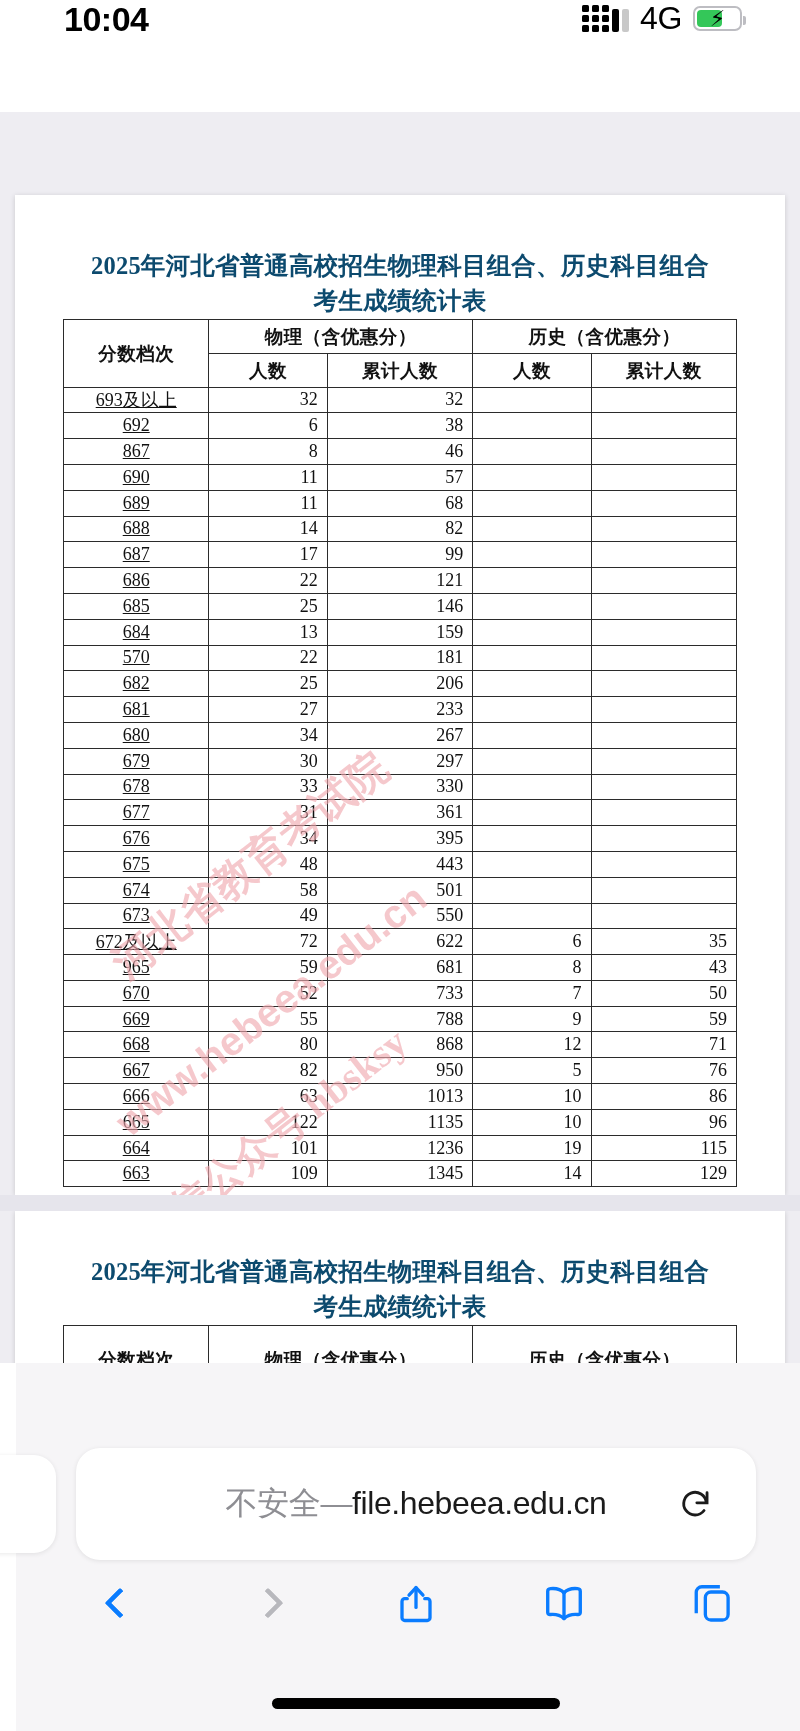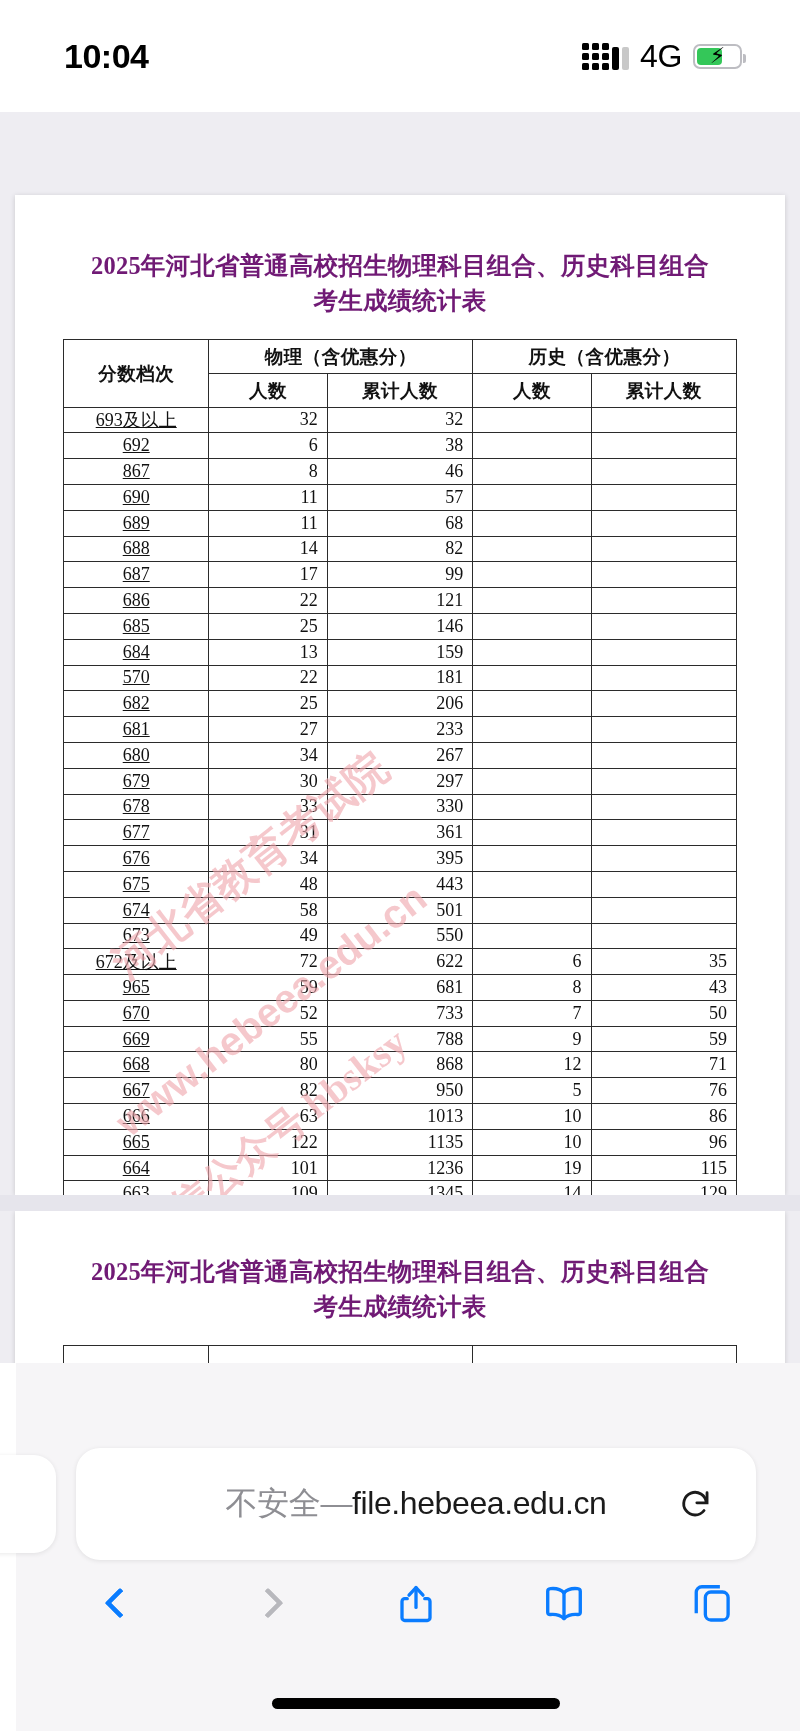--- a/index.html
+++ b/index.html
@@ -14,21 +14,21 @@
     width: 800px; height: 1731px;
     background: #ffffff;
     overflow: hidden;
   }
 
   
   .statusbar {
     position: absolute; top: 0; left: 0;
     width: 800px; height: 112px;
     background: #ffffff;
-    display: flex; align-items: center;
+    display: flex; align-items: flex-start;
     justify-content: space-between;
     padding: 0 58px 0 64px;
     z-index: 30;
   }
   .status-time {
     font-size: 34px; font-weight: 600;
     letter-spacing: -0.5px; color: #000;
     font-family: "Liberation Sans", sans-serif;
   }
   .status-right { display: flex; align-items: center; gap: 11px; }
@@ -97,21 +97,21 @@
   .doc-page.p2 { top: 1123px; height: 200px; }
 
   .doc-inner { position: relative; padding: 0 48px; z-index: 2; }
 
   .doc-title {
     text-align: center;
     font-family: "Liberation Serif", "DejaVu Serif", serif;
     font-weight: 700;
     font-size: 24.5px;
     line-height: 1.42;
-    color: #701a75;
+    color: #0c4a6e;
     padding-top: 54px;
     letter-spacing: 0.2px;
   }
   .doc-page.p2 .doc-title { padding-top: 44px; }
 
   
   .watermark {
     position: absolute; inset: 0;
     pointer-events: none; overflow: hidden;
     z-index: 3;
@@ -126,21 +126,20 @@
     font-weight: 700;
   }
   .wm.w1 { left: 120px; top: 740px; font-size: 42px; font-family: "Liberation Serif", serif; }
   .wm.w2 { left: 120px; top: 905px; font-size: 40px; font-family: "Liberation Sans", sans-serif; }
   .wm.w3 { left: 145px; top: 1010px; font-size: 40px; font-family: "Liberation Serif", serif; }
 
   
   table.score {
     border-collapse: collapse;
     width: 100%;
-    margin-top: 20px;
     font-family: "Liberation Serif", "DejaVu Serif", serif;
     table-layout: fixed;
     position: relative;
     z-index: 4;
   }
   table.score th, table.score td {
     border: 1.4px solid #2b2b2b;
     font-size: 18px;
     color: #111;
     height: 25.8px;

